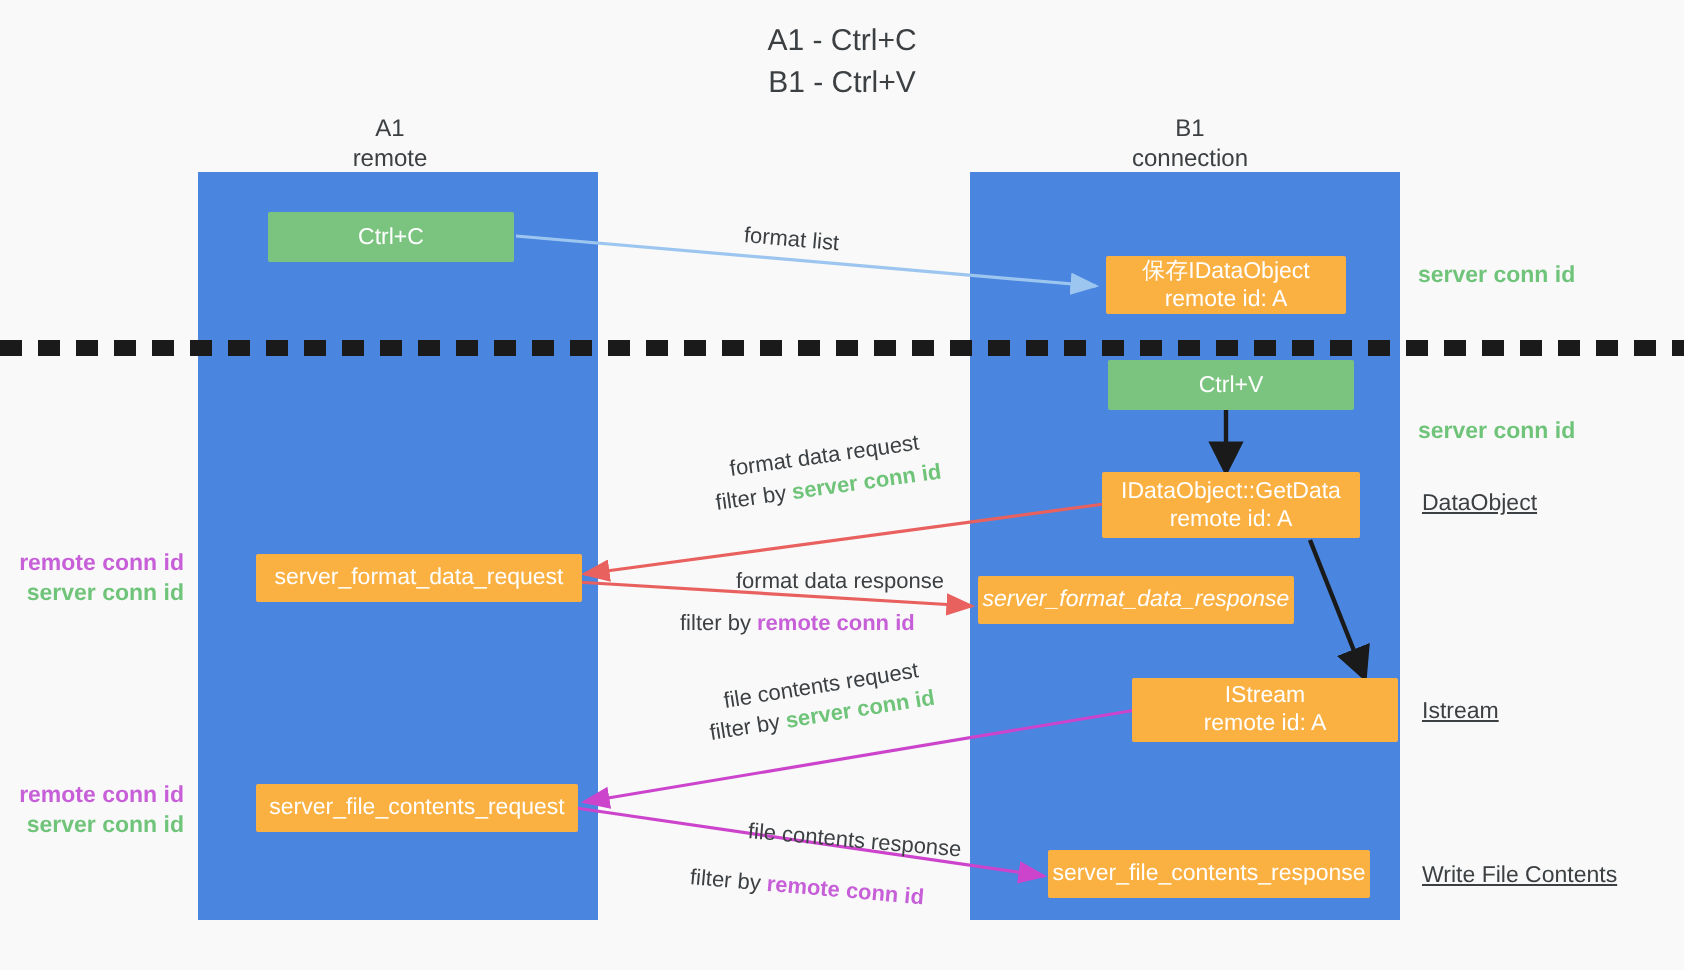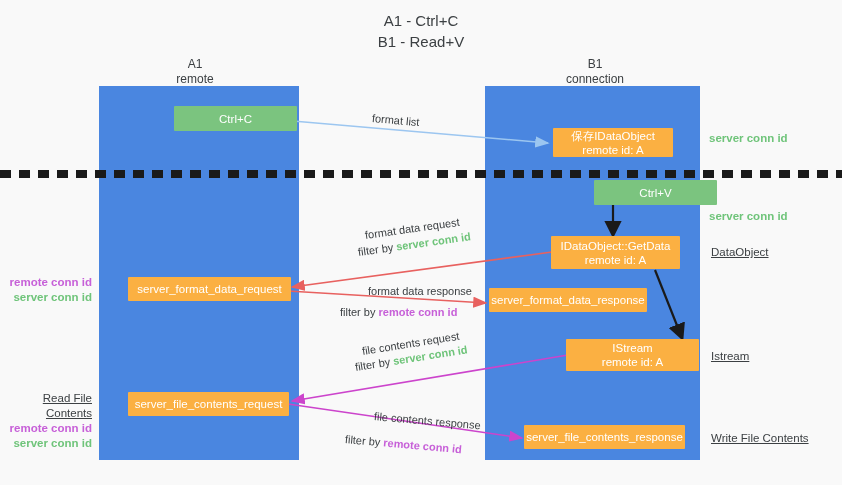--- a/index.html
+++ b/index.html
@@ -28,21 +28,21 @@
   .lane{background:#4a86e0;}
 
   
   .box{
     box-sizing:border-box;
     display:flex;align-items:center;justify-content:center;
     flex-direction:column;
     color:#ffffff;font-size:11.5px;line-height:14px;text-align:center;
     border-radius:1px;
   }
-  .box.green{background:#7bc47f;margin-left:40px;}
+  .box.green{background:#7bc47f;}
   .box.orange{background:#fbb042;}
 
   
   .slabel{font-size:11.5px;line-height:15px;}
   .green-t{color:#6fc47a;font-weight:bold;}
   .purple-t{color:#c760d8;font-weight:bold;}
   .plain-t{color:#3c4043;text-decoration:underline;}
   .tright{text-align:right;}
 
   
@@ -59,21 +59,21 @@
   }
   svg{position:absolute;left:0;top:0;overflow:visible;}
 </style>
 </head>
 <body>
 
 <div class="canvas">
 
   <div class="abs title">
     <div>A1 - Ctrl+C</div>
-    <div>B1 - Read+V</div>
+    <div>B1 - Ctrl+V</div>
   </div>
 
   <div class="abs colhead" style="left:120px;top:57px;width:150px;">
     <div>A1</div>
     <div>remote</div>
   </div>
   <div class="abs colhead" style="left:520px;top:57px;width:150px;">
     <div>B1</div>
     <div>connection</div>
   </div>
@@ -132,41 +132,40 @@
 
   <div class="abs box orange" style="left:566px;top:339px;width:133px;height:32px;">
     <span>IStream</span>
     <span>remote id: A</span>
   </div>
 
   <div class="abs box orange" style="left:128px;top:277px;width:163px;height:24px;">
     <span>server_format_data_request</span>
   </div>
 
-  <div class="abs box orange" style="left:489px;top:288px;width:158px;height:24px;">
+  <div class="abs box orange" style="left:489px;top:288px;width:158px;height:24px;font-style:italic;">
     <span>server_format_data_response</span>
   </div>
 
   <div class="abs box orange" style="left:524px;top:425px;width:161px;height:24px;">
     <span>server_file_contents_response</span>
   </div>
 
   <div class="abs box orange" style="left:128px;top:392px;width:161px;height:24px;">
     <span>server_file_contents_request</span>
   </div>
 
   <div class="abs dashed"></div>
 
   <div class="abs tright" style="left:0;top:275px;width:92px;">
     <div class="slabel purple-t">remote conn id</div>
     <div class="slabel green-t">server conn id</div>
   </div>
 
   <div class="abs tright" style="left:0;top:391px;width:92px;">
-    <div class="slabel plain-t">Read File Contents</div>
     <div class="slabel purple-t">remote conn id</div>
     <div class="slabel green-t">server conn id</div>
   </div>
 
   <div class="abs slabel green-t" style="left:709px;top:131px;">server conn id</div>
   <div class="abs slabel green-t" style="left:709px;top:209px;">server conn id</div>
   <div class="abs slabel plain-t" style="left:711px;top:245px;">DataObject</div>
   <div class="abs slabel plain-t" style="left:711px;top:349px;">Istream</div>
   <div class="abs slabel plain-t" style="left:711px;top:431px;">Write File Contents</div>
 

